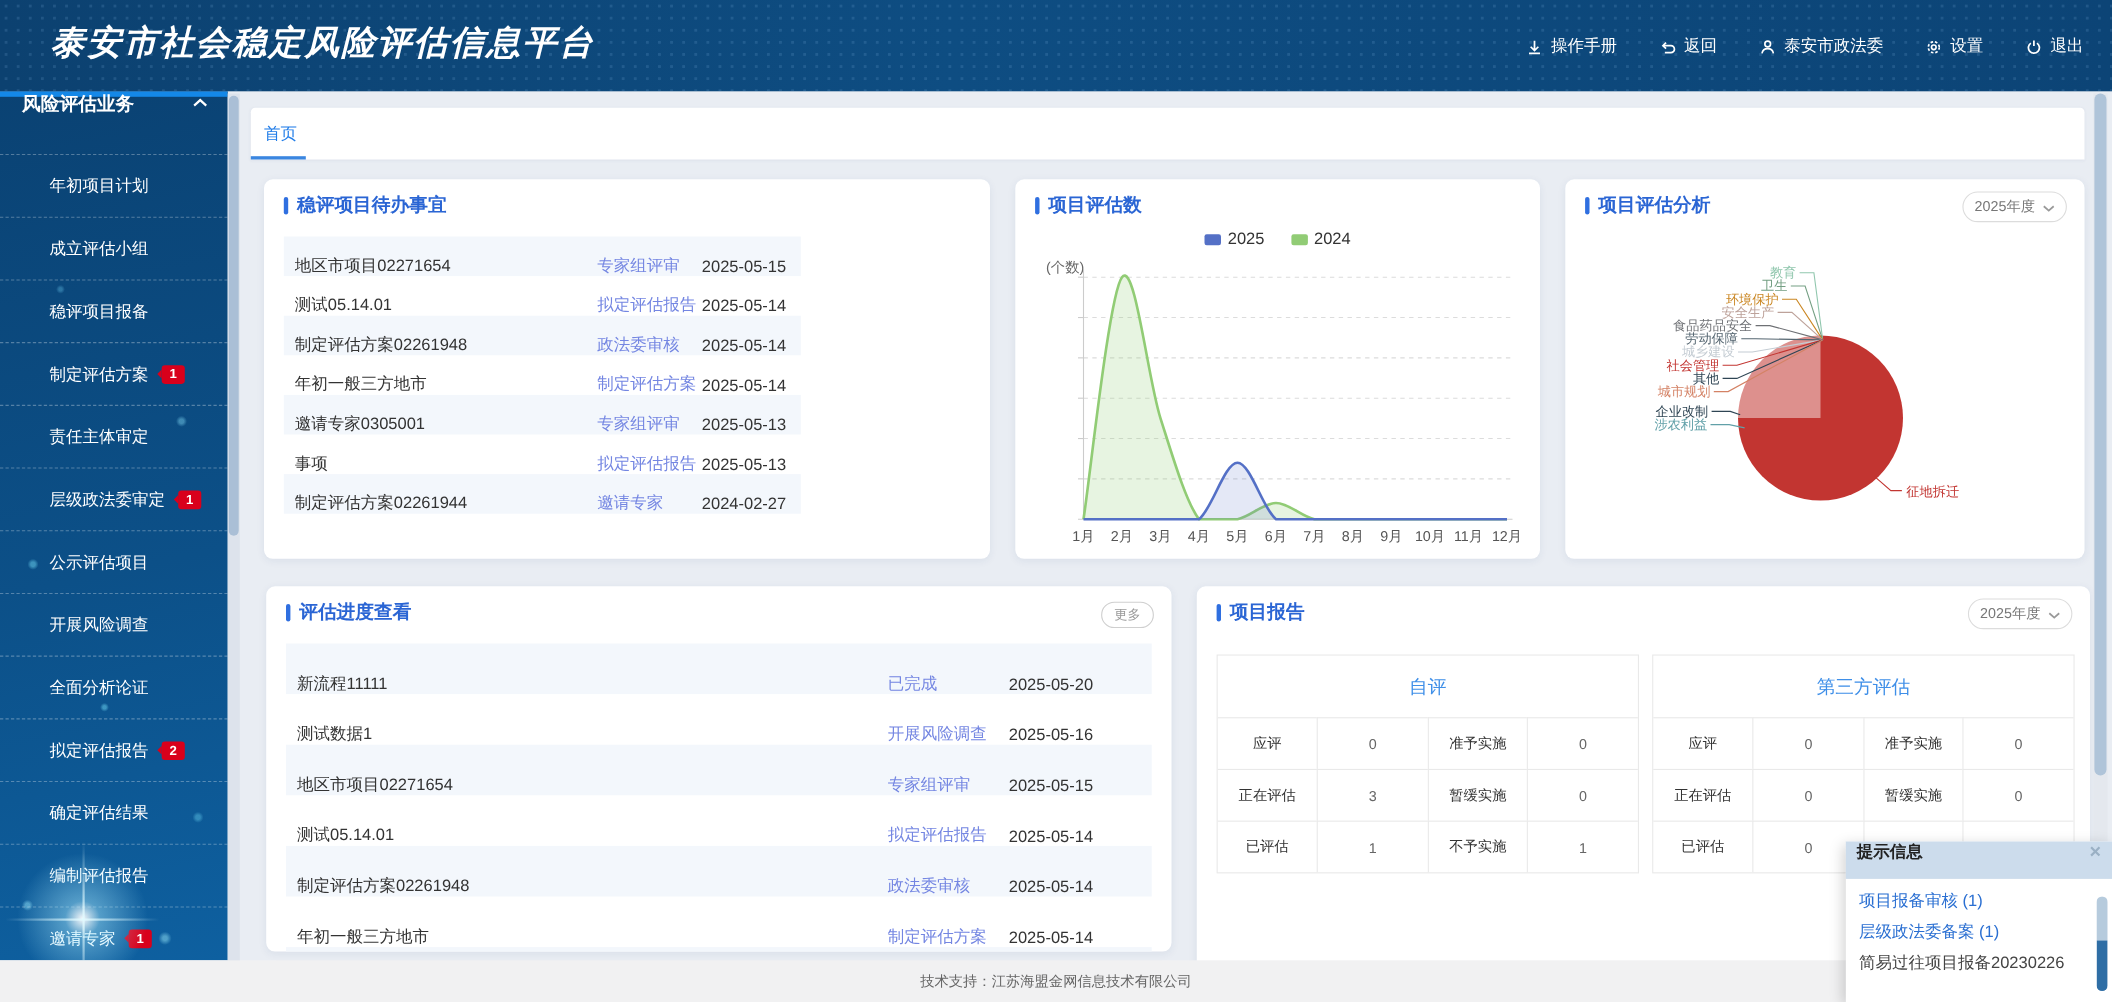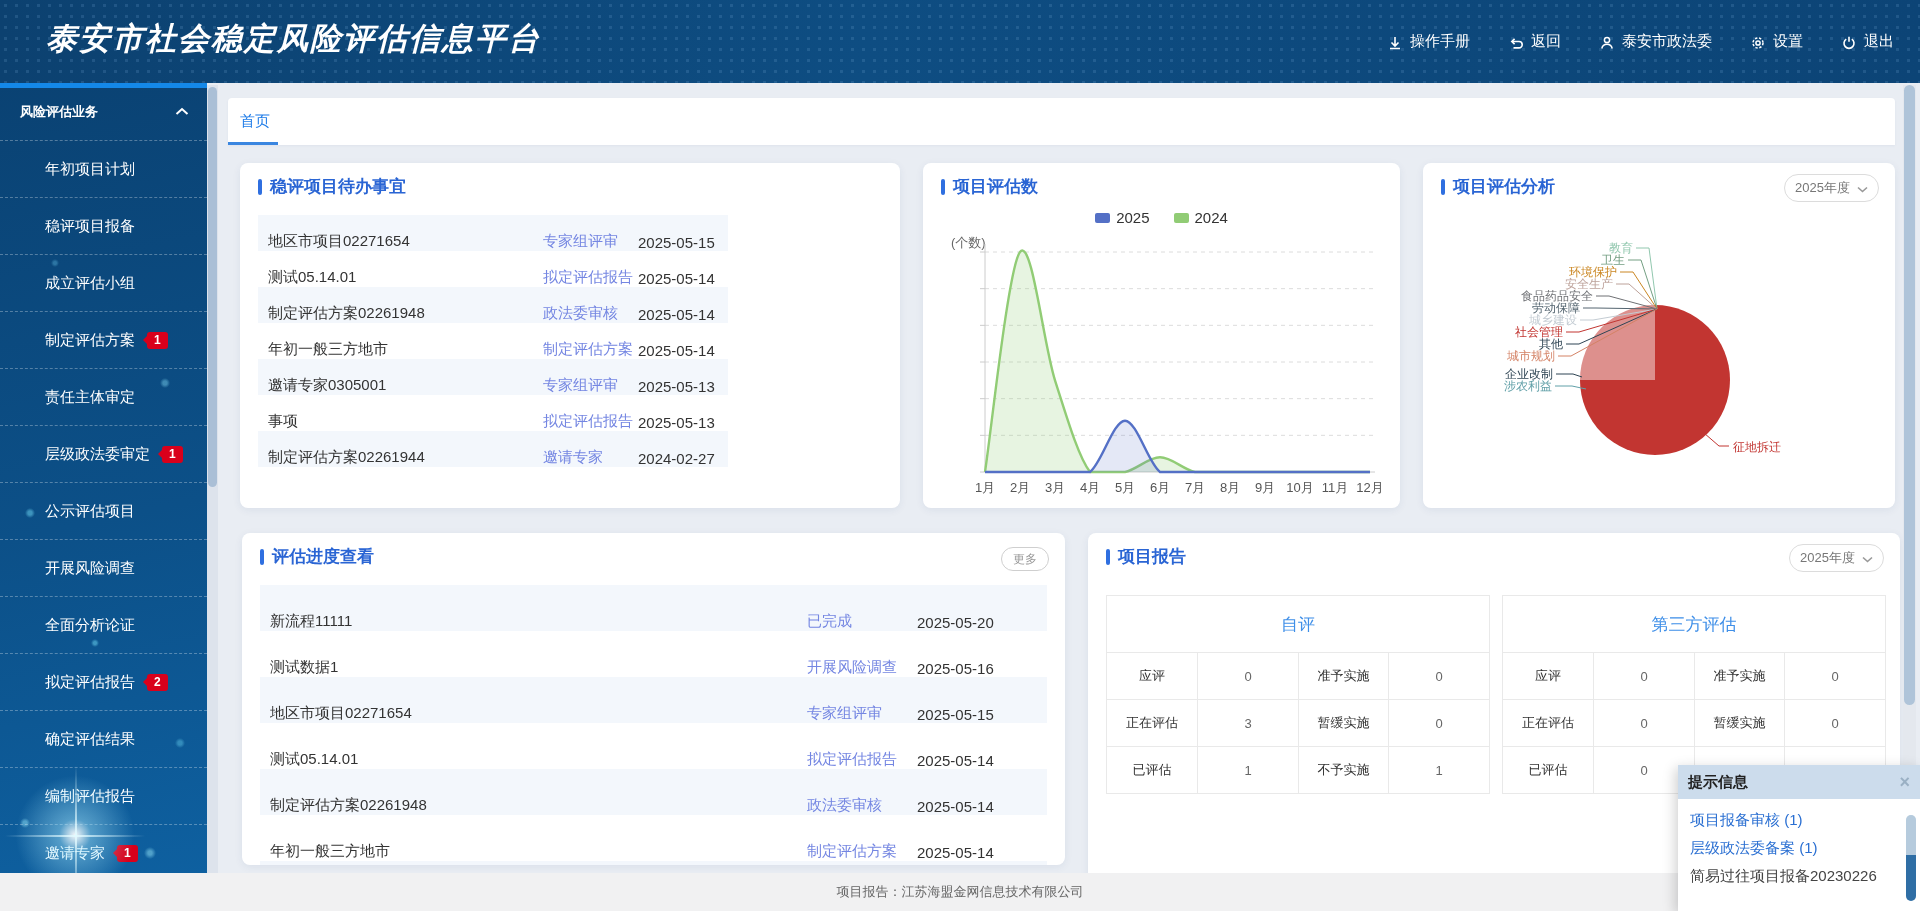--- a/index.html
+++ b/index.html
@@ -30,22 +30,22 @@
     radial-gradient(circle at 180px 660px, rgba(120,230,255,.35) 2px, transparent 5px),
     radial-gradient(circle at 55px 180px, rgba(120,220,255,.30) 1.5px, transparent 4px),
     radial-gradient(circle at 25px 740px, rgba(150,235,255,.45) 2px, transparent 5px),
     radial-gradient(circle at 150px 770px, rgba(160,240,255,.45) 2px, transparent 6px);}
   .flare{position:absolute;left:5px;top:682px;width:140px;height:140px;pointer-events:none;z-index:3;
          background:radial-gradient(circle,rgba(255,255,255,.95) 0%,rgba(170,235,255,.45) 16%,rgba(70,170,230,0) 60%);}
   .flare::before{content:'';position:absolute;left:0;right:0;top:50%;height:2px;
          background:linear-gradient(90deg,transparent,rgba(225,250,255,.85),transparent);}
   .flare::after{content:'';position:absolute;top:0;bottom:0;left:50%;width:2px;
          background:linear-gradient(180deg,transparent,rgba(225,250,255,.85),transparent);}
-  .side-group{position:relative;height:57px;display:flex;align-items:center;justify-content:space-between;
-         padding:0 18px 0 20px;color:#fff;font-weight:bold;font-size:13px;z-index:2;gap:32px;}
+  .side-group{position:relative;height:57px;display:flex;align-items:flex-start;justify-content:space-between;
+         padding:0 18px 0 20px;color:#fff;font-weight:bold;font-size:17px;z-index:2;gap:32px;}
   .side-list{position:relative;z-index:2;}
   .side-item{position:relative;height:56px;line-height:56px;padding-left:45px;color:#fff;
          font-size:15px;cursor:pointer;border-top:1px dashed rgba(255,255,255,.30);
          display:flex;align-items:center;}
   .side-item .lbl{line-height:normal;}
   .badge{position:relative;display:inline-block;margin-left:12px;background:#d9001b;color:#fff;
          font-size:12px;font-weight:bold;line-height:17px;padding:0 7px;border-radius:3px;}
   .badge:empty{display:none;}
   .badge::before{content:'';position:absolute;left:-4px;top:50%;margin-top:-4px;
          border-top:4px solid transparent;border-bottom:4px solid transparent;
@@ -116,21 +116,21 @@
   .rhead{grid-column:1/5;height:56px;display:flex;align-items:center;justify-content:center;
         color:#3f8fe8;font-size:17px;}
   .rcell{height:46px;display:flex;align-items:center;justify-content:center;font-size:13px;
         color:#333;border-top:1px solid #e9e9e9;border-left:1px solid #e9e9e9;}
   .rcell:nth-child(4n+2){border-left:none;}
   .rval{color:#666;}
 
   
   .toast{position:absolute;left:1678px;top:765px;width:242px;height:146px;background:#fff;
         box-shadow:-3px 3px 12px rgba(0,0,0,.18);z-index:50;}
-  .toast-head{height:34px;background:#ccdcec;display:flex;align-items:center;justify-content:space-between;
+  .toast-head{height:34px;background:#ccdcec;display:flex;justify-content:space-between;
         padding:0 10px;font-weight:bold;font-size:15px;color:#222;}
   .toast-close{color:#9ab0c4;font-size:18px;cursor:pointer;line-height:1;}
   .toast-body{padding:7px 12px 0 12px;font-size:15px;line-height:28px;}
   .toast-link{display:block;color:#2a6fd2;text-decoration:none;cursor:pointer;white-space:nowrap;}
   .toast-plain{display:block;color:#444;white-space:nowrap;}
   .toast-scroll{position:absolute;right:4px;top:50px;width:10px;height:86px;border-radius:5px;
         overflow:hidden;background:#e8eef4;}
   .toast-scroll .t1{height:40px;background:#b6cbdd;}
   .toast-scroll .t2{height:46px;background:#2f6ea5;}
 
@@ -199,24 +199,24 @@
       <span>风险评估业务</span>
       <span><svg width="14" height="9" viewBox="0 0 14 9" fill="none" stroke="#fff" stroke-width="2">
             <polyline points="1.5,7 7,2 12.5,7"></polyline>
           </svg></span>
     </div>
     <div class="side-list">
       <div class="side-item">
           <span class="lbl">年初项目计划</span>
         </div>
       <div class="side-item">
+          <span class="lbl">成立评估小组</span>
+        </div>
+      <div class="side-item">
           <span class="lbl">稳评项目报备</span>
-        </div>
-      <div class="side-item">
-          <span class="lbl">成立评估小组</span>
         </div>
       <div class="side-item">
           <span class="lbl">制定评估方案</span>
           <span class="badge">1</span>
         </div>
       <div class="side-item">
           <span class="lbl">责任主体审定</span>
         </div>
       <div class="side-item">
           <span class="lbl">层级政法委审定</span>
@@ -463,21 +463,21 @@
         <div class="rcell">暂缓实施</div>
         <div class="rcell rval">0</div>
       <div class="rcell">已评估</div>
         <div class="rcell rval">0</div>
         <div class="rcell"></div>
         <div class="rcell rval"></div>
     </div>
   </div>
 
   <div class="footer">
-    <span>项目报告：江苏海盟金网信息技术有限公司</span>
+    <span>技术支持：江苏海盟金网信息技术有限公司</span>
   </div>
 
   <div class="toast">
     <div class="toast-head">
       <span>提示信息</span>
       <span class="toast-close">×</span>
     </div>
     <div class="toast-body">
       <a class="toast-link">项目报备审核 (1)</a>
       <a class="toast-link">层级政法委备案 (1)</a>

